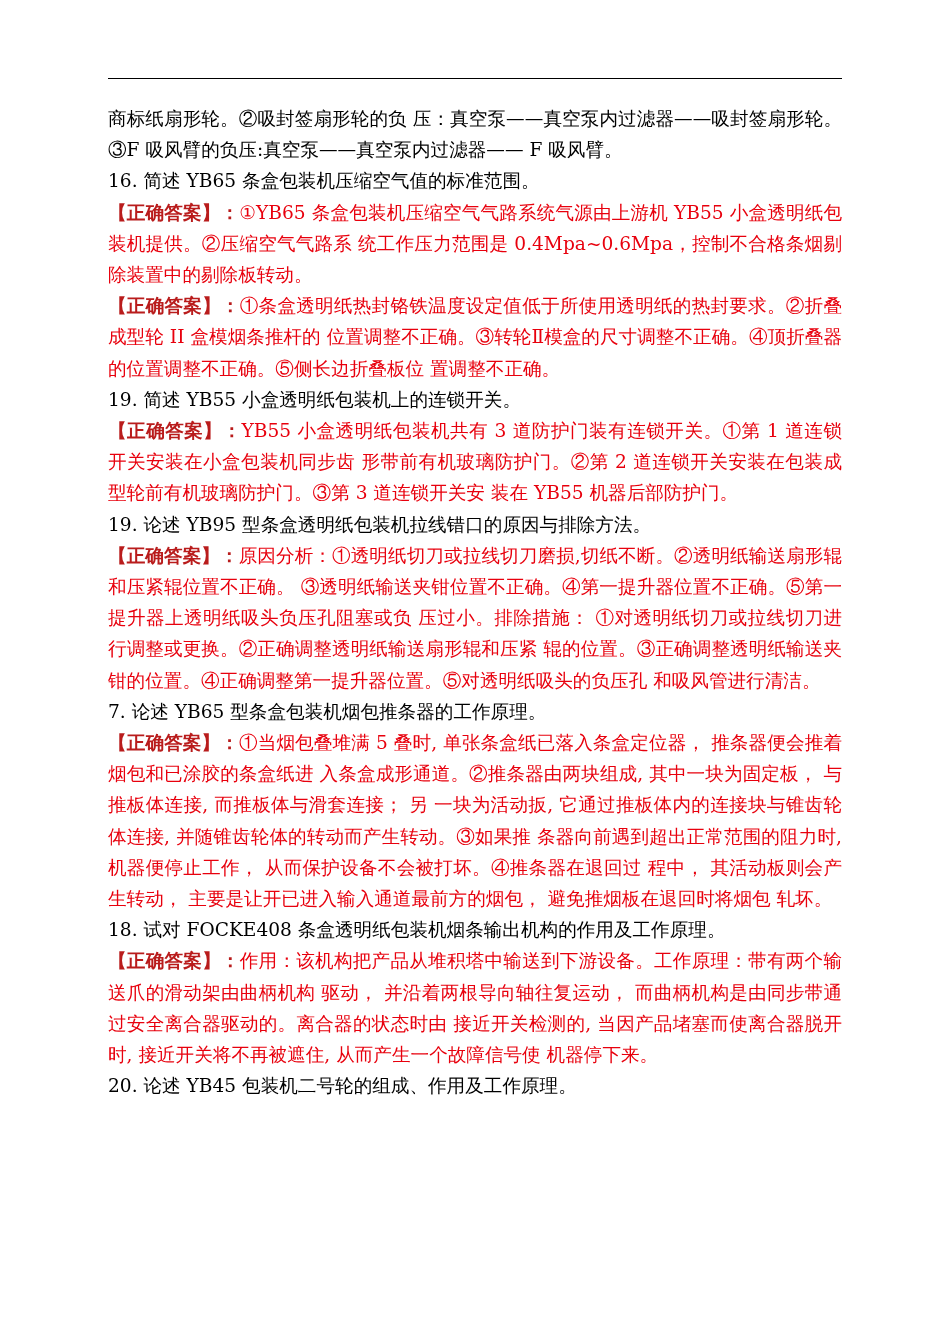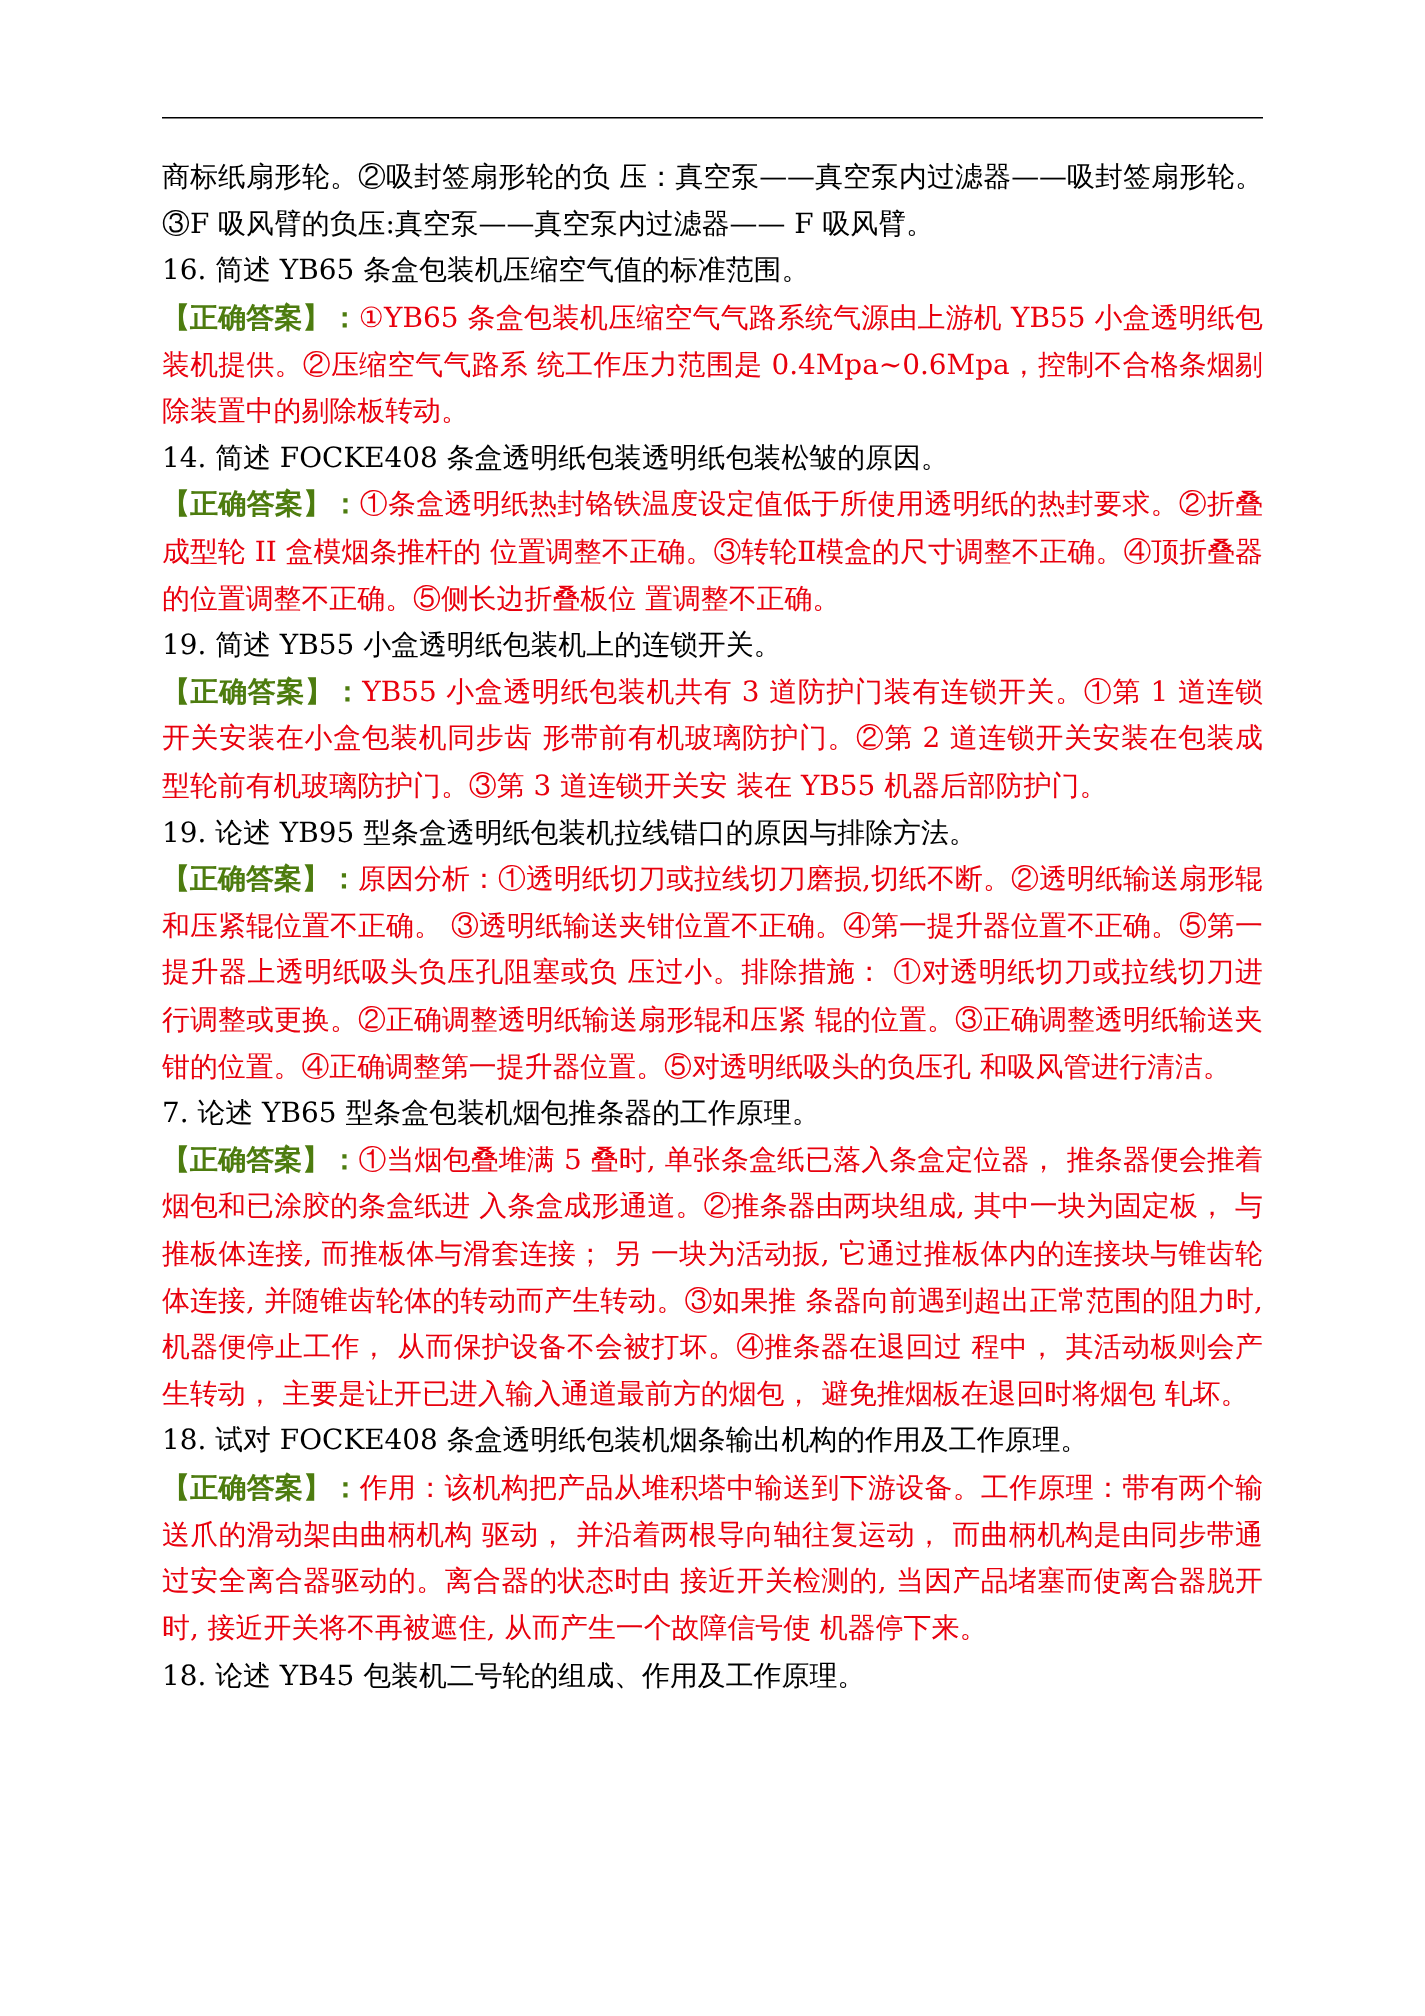--- a/index.html
+++ b/index.html
@@ -40,21 +40,21 @@
     text-indent: 0;
   }
   .ans {
     color: #e8000d;
     margin: 0;
     padding: 0;
     text-align: justify;
     text-justify: inter-ideograph;
   }
   .ans .tag {
-    color: #4d7c0f;
+    color: #b91c1c;
     font-weight: bold;
   }
   .footer {
     position: absolute;
     left: 0;
     right: 0;
     bottom: 58px;
     text-align: center;
     font-size: 15.5px;
     letter-spacing: 0.5px;
@@ -69,37 +69,36 @@
 <div class="page">
   <div class="top-rule"></div>
   <div class="content">
 
     <p class="para">商标纸扇形轮。②吸封签扇形轮的负 压：真空泵——真空泵内过滤器——吸封签扇形轮。③F 吸风臂的负压:真空泵——真空泵内过滤器—— F 吸风臂。</p>
 
     <p class="para">16. 简述 YB65 条盒包装机压缩空气值的标准范围。</p>
 
     <p class="ans"><span class="tag">【正确答案】：</span><span>①YB65 条盒包装机压缩空气气路系统气源由上游机 YB55 小盒透明纸包装机提供。②压缩空气气路系 统工作压力范围是 0.4Mpa~0.6Mpa，控制不合格条烟剔除装置中的剔除板转动。</span></p>
 
-    <p class="para">14. 简述 FOCKE408 条盒透明纸包装透明纸包装松皱的原因。</p>
 
     <p class="ans"><span class="tag">【正确答案】：</span><span>①条盒透明纸热封铬铁温度设定值低于所使用透明纸的热封要求。②折叠成型轮 II 盒模烟条推杆的 位置调整不正确。③转轮Ⅱ模盒的尺寸调整不正确。④顶折叠器的位置调整不正确。⑤侧长边折叠板位 置调整不正确。</span></p>
 
     <p class="para">19. 简述 YB55 小盒透明纸包装机上的连锁开关。</p>
 
     <p class="ans"><span class="tag">【正确答案】：</span><span>YB55 小盒透明纸包装机共有 3 道防护门装有连锁开关。①第 1 道连锁开关安装在小盒包装机同步齿 形带前有机玻璃防护门。②第 2 道连锁开关安装在包装成型轮前有机玻璃防护门。③第 3 道连锁开关安 装在 YB55 机器后部防护门。</span></p>
 
     <p class="para">19. 论述 YB95 型条盒透明纸包装机拉线错口的原因与排除方法。</p>
 
     <p class="ans"><span class="tag">【正确答案】：</span><span>原因分析：①透明纸切刀或拉线切刀磨损,切纸不断。②透明纸输送扇形辊和压紧辊位置不正确。 ③透明纸输送夹钳位置不正确。④第一提升器位置不正确。⑤第一提升器上透明纸吸头负压孔阻塞或负 压过小。排除措施： ①对透明纸切刀或拉线切刀进行调整或更换。②正确调整透明纸输送扇形辊和压紧 辊的位置。③正确调整透明纸输送夹钳的位置。④正确调整第一提升器位置。⑤对透明纸吸头的负压孔 和吸风管进行清洁。</span></p>
 
     <p class="para">7. 论述 YB65 型条盒包装机烟包推条器的工作原理。</p>
 
     <p class="ans"><span class="tag">【正确答案】：</span><span>①当烟包叠堆满 5 叠时, 单张条盒纸已落入条盒定位器， 推条器便会推着烟包和已涂胶的条盒纸进 入条盒成形通道。②推条器由两块组成, 其中一块为固定板， 与推板体连接, 而推板体与滑套连接； 另 一块为活动扳, 它通过推板体内的连接块与锥齿轮体连接, 并随锥齿轮体的转动而产生转动。③如果推 条器向前遇到超出正常范围的阻力时, 机器便停止工作， 从而保护设备不会被打坏。④推条器在退回过 程中， 其活动板则会产生转动， 主要是让开已进入输入通道最前方的烟包， 避免推烟板在退回时将烟包 轧坏。</span></p>
 
     <p class="para">18. 试对 FOCKE408 条盒透明纸包装机烟条输出机构的作用及工作原理。</p>
 
     <p class="ans"><span class="tag">【正确答案】：</span><span>作用：该机构把产品从堆积塔中输送到下游设备。工作原理：带有两个输送爪的滑动架由曲柄机构 驱动， 并沿着两根导向轴往复运动， 而曲柄机构是由同步带通过安全离合器驱动的。离合器的状态时由 接近开关检测的, 当因产品堵塞而使离合器脱开时, 接近开关将不再被遮住, 从而产生一个故障信号使 机器停下来。</span></p>
 
-    <p class="para">18. 论述 YB45 包装机二号轮的组成、作用及工作原理。</p>
+    <p class="para">20. 论述 YB45 包装机二号轮的组成、作用及工作原理。</p>
 
   </div>
 
 </div>
 
 </body></html>

